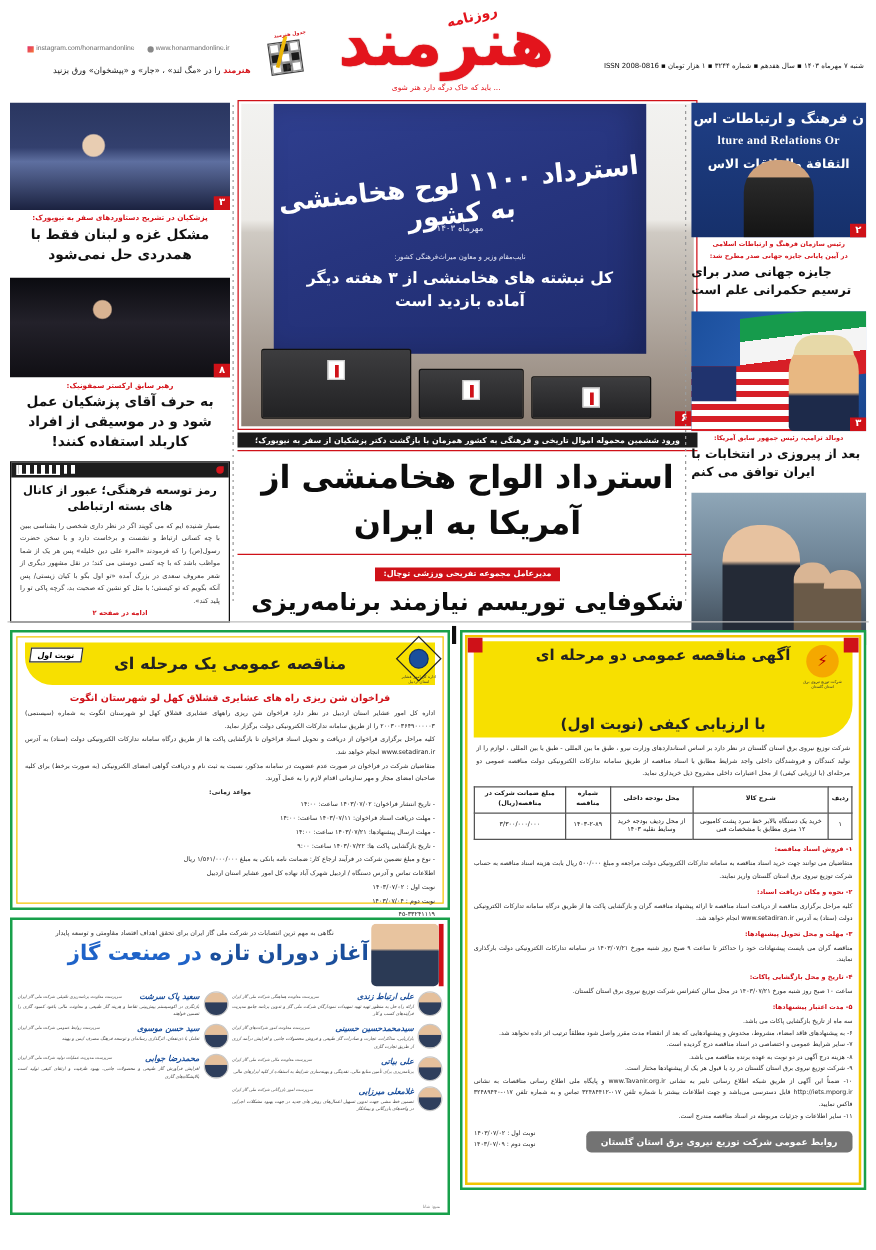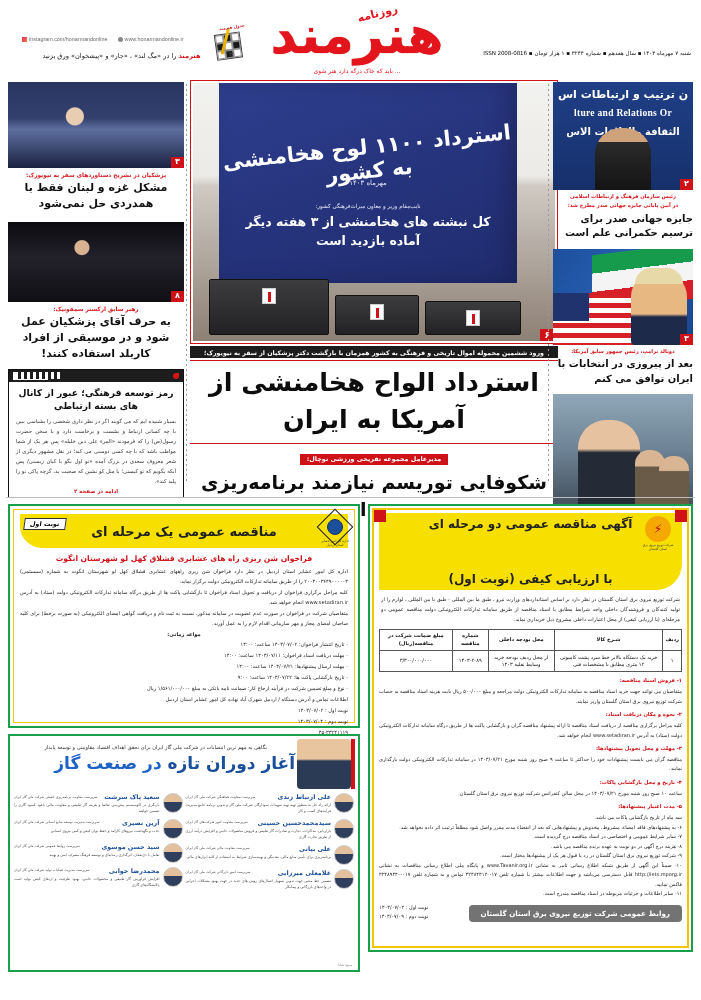--- a/index.html
+++ b/index.html
@@ -239,21 +239,21 @@
   .ph-cine .lady {
     position:absolute; bottom:0; left:18%; width:62px; height:96px;
     background:linear-gradient(180deg,#e7c2a0 0 30%, #242a36 34% 100%);
     border-radius:28px 28px 0 0;
   }
   .ph-cine .g1, .ph-cine .g2 {
     position:absolute; bottom:0; width:30px; height:66px;
     background:linear-gradient(180deg,#d9b594 0 24%, #6a5a48 26% 100%); border-radius:14px 14px 0 0;
   }
   .ph-cine .g1 { right:28px; } .ph-cine .g2 { right:4px; height:60px; }
-  .r-title-sm { font-size:10px; font-weight:bold; text-align:right; line-height:1.45; color:#111; }
+  .r-title-sm { font-size:10px; font-weight:bold; text-align:left; line-height:1.45; color:#111; }
   .r-kick { font-size:5.2px; color:#d5151c; text-align:center; font-weight:bold; line-height:1.5; margin:3px 0 2px; }
   .r-big { font-size:14px; font-weight:bold; text-align:center; color:#111; margin-top:3px; }
 
   
   .vdots { position:absolute; width:1px; background:repeating-linear-gradient(180deg,#9a9a9a 0 2px,transparent 2px 5px); }
 
   
   .hrule { position:absolute; left:6px; width:689px; height:1px; background:#bdbdbd; }
 
   .ad-left {
@@ -343,21 +343,21 @@
   }
   .gas-head .redbar { position:absolute; top:0; right:0; width:4px; height:50px; background:#cf1118; }
   .gas-cols { display:flex; gap:3px; padding:2px 1px; }
   .gas-col { width:50%; }
   .person-row { display:flex; align-items:flex-start; gap:3px; margin-bottom:4px; }
   .person-av {
     flex:0 0 20px; width:20px; height:20px; border-radius:50%;
     background:linear-gradient(180deg,#e5c09c 0 42%, #2e3e5c 46% 100%);
     border:0.8px solid #c9c9c9;
   }
-  .person-main { flex:1; }
+  .person-main { flex:1;font-style:italic; }
   .person-top { display:flex; align-items:center; justify-content:space-between; }
   .person-name { font-size:6.4px; font-weight:bold; color:#1b4f9c; }
   .person-role { font-size:3.4px; color:#444; text-align:left; line-height:1.45; }
   .person-desc { font-size:3.6px; color:#444; line-height:1.8; text-align:justify; margin-top:1px; }
   .gas-src { position:absolute; bottom:3px; right:6px; font-size:3.4px; color:#777; }
 </style>
 </head>
 <body>
 
 <div class="page">
@@ -464,21 +464,21 @@
     <div class="center-headline">استرداد الواح هخامنشی از آمریکا به ایران</div>
 
     <div class="sec2-kicker">مدیرعامل مجموعه تفریحی ورزشی توچال:</div>
     <div class="sec2-headline">شکوفایی توریسم نیازمند برنامه‌ریزی صحیح است</div>
   </div>
 
   <div class="col-right">
 
     <div class="art-photo">
       <div class="ph-conf">
-        <div class="band b1">ن ترتیب و ارتباطات اس</div>
+        <div class="band b1">ن فرهنگ و ارتباطات اس</div>
         <div class="band b2">lture and Relations Or</div>
         <div class="band b3">الثقافة والعلاقات الاس</div>
         <div class="person"></div>
       </div>
       <span class="pg">۲</span>
     </div>
     <div class="r-kick">رئیس سازمان فرهنگ و ارتباطات اسلامی</div>
     <div class="r-kick" style="margin-top:-1px">در آیین پایانی جایزه جهانی صدر مطرح شد:</div>
     <div class="r-title-sm">جایزه جهانی صدر برای ترسیم حکمرانی علم است</div>
 
@@ -670,31 +670,20 @@
               <span class="person-role">سرپرست معاونت برنامه‌ریزی
 تلفیقی شرکت ملی گاز ایران</span>
             </div>
             <div class="person-desc">بازنگری در اکوسیستم پیش‌بینی تقاضا و هزینه گاز طبیعی و معاونت مالی باعود کمبود گازی را تضمین خواهند</div>
           </div>
         </div>
         <div class="person-row">
           <span class="person-av"></span>
           <div class="person-main">
             <div class="person-top">
-              <span class="person-name">آرین نصیری</span>
-              <span class="person-role">سرپرست مدیریت توسعه
-منابع انسانی شرکت ملی گاز ایران</span>
-            </div>
-            <div class="person-desc">جذب و نگهداشت نیروهای کارآمد و حفظ توان کیفی و کمی نیروی انسانی</div>
-          </div>
-        </div>
-        <div class="person-row">
-          <span class="person-av"></span>
-          <div class="person-main">
-            <div class="person-top">
               <span class="person-name">سید حسن موسوی</span>
               <span class="person-role">سرپرست روابط عمومی
 شرکت ملی گاز ایران</span>
             </div>
             <div class="person-desc">تعامل با ذی‌نفعان، اثرگذاری رسانه‌ای و توسعه فرهنگ مصرف ایمن و بهینه</div>
           </div>
         </div>
         <div class="person-row">
           <span class="person-av"></span>
           <div class="person-main">

